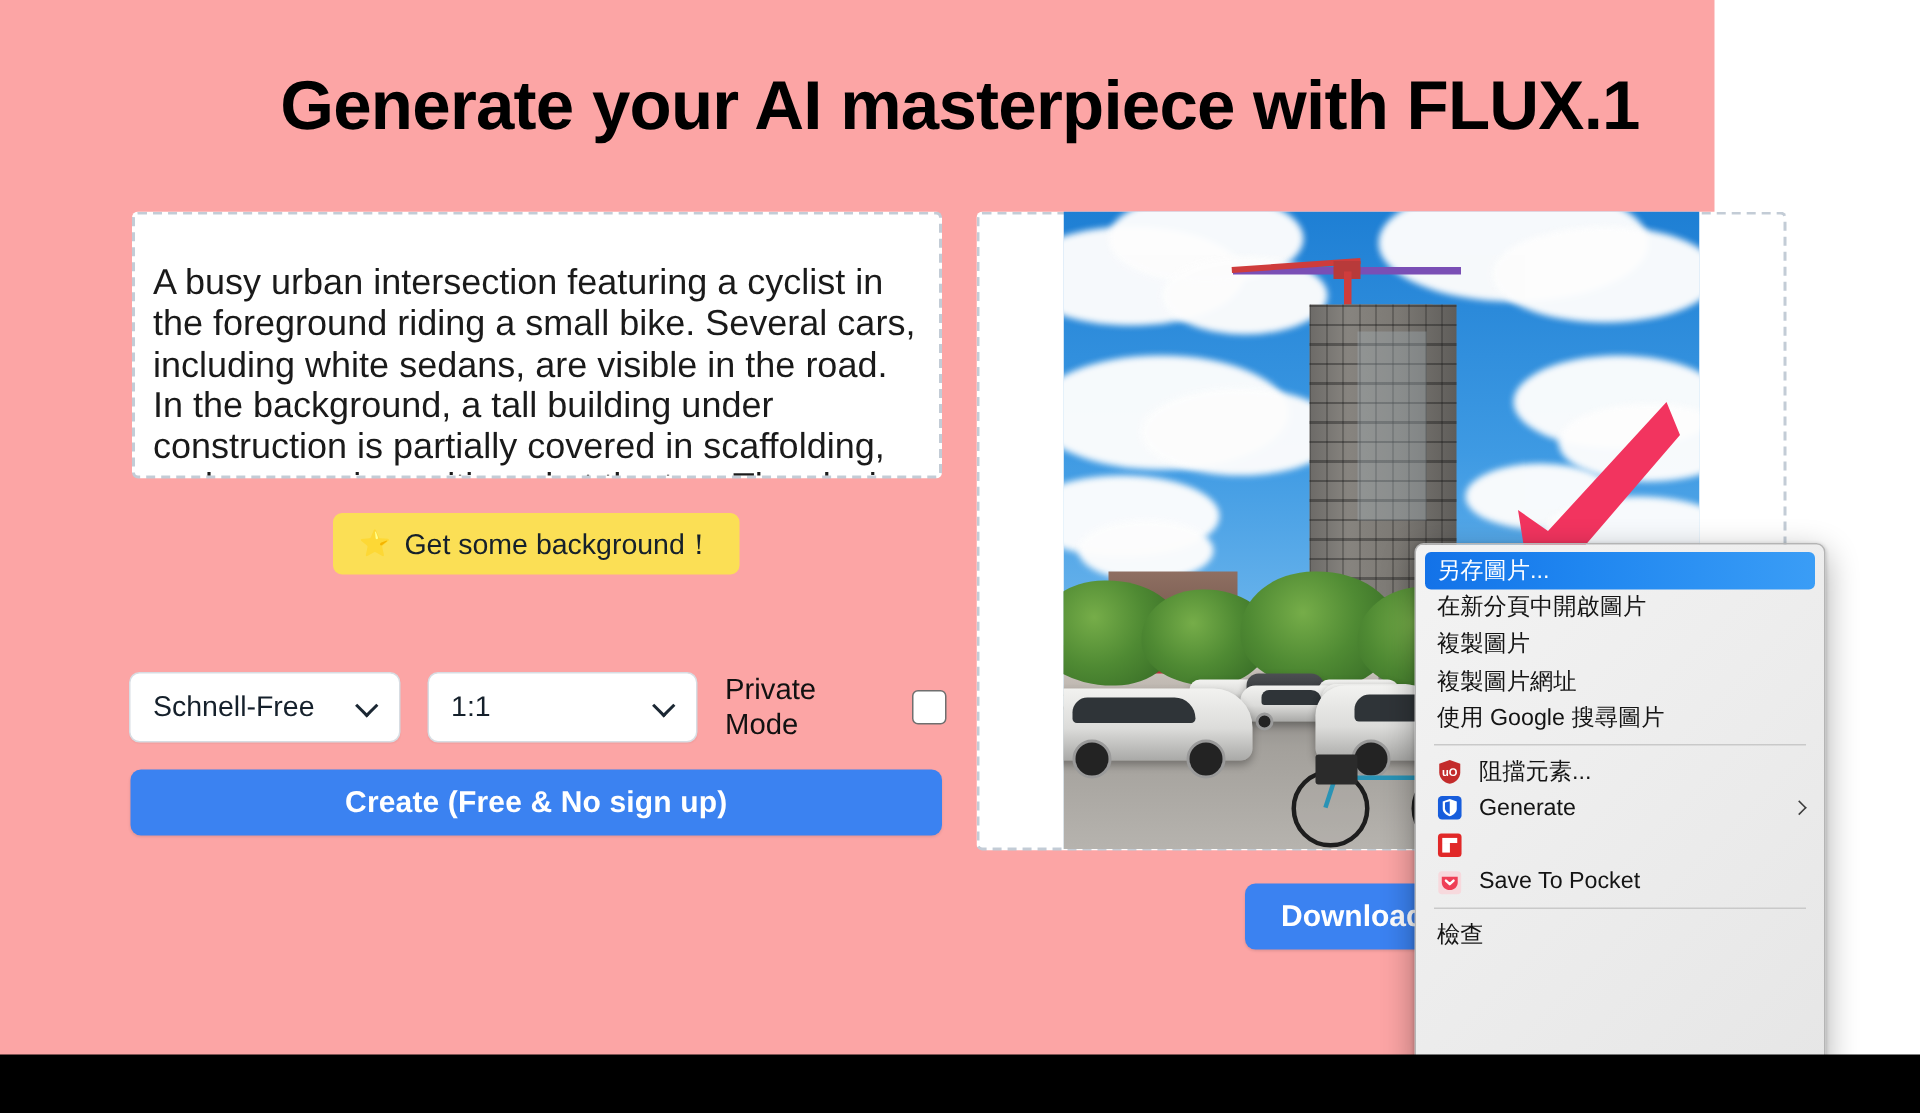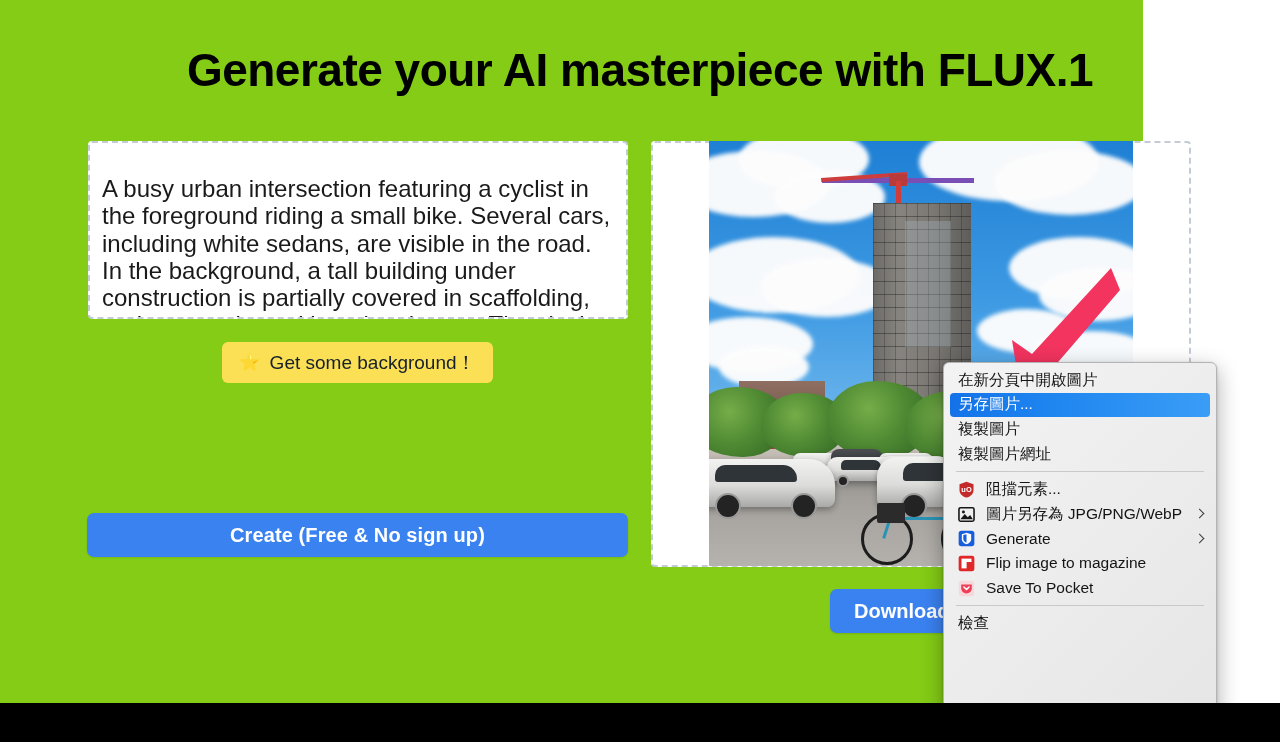--- a/index.html
+++ b/index.html
@@ -3,21 +3,21 @@
 <meta charset="utf-8">
 <style>
   * { box-sizing: border-box; }
   html, body {
     margin: 0; padding: 0;
     width: 1280px; height: 742px;
     background: #ffffff;
     font-family: "Liberation Sans", sans-serif;
     overflow: hidden;
   }
-  #root { position: relative; width: 1143px; height: 742px; background:#84cc16; }
+  #root { position: relative; width: 1143px; height: 742px; background:#fca5a5; }
 
   
   .page-title {
     position: absolute;
     left: 0; top: 8px; width: 1280px;
     text-align: center;
     font-size: 46px;
     font-weight: 700;
     letter-spacing: -0.5px;
     color: #000;
@@ -373,20 +373,34 @@
 
   <div class="prompt-box">
     <div class="prompt-text">A busy urban intersection featuring a cyclist in the foreground riding a small bike. Several cars, including white sedans, are visible in the road. In the background, a tall building under construction is partially covered in scaffolding, and a crane is positioned at the top. The sky is bright blue with scattered clouds, and storefronts line the</div>
   </div>
 
   <button class="inspiration-btn">
     <span class="star">⭐</span>
     <span>Get some background！</span>
   </button>
 
+  <div class="controls-row">
+    <div class="select-box" id="model-select">
+      <span>Schnell-Free</span>
+      <span class="chev"></span>
+    </div>
+    <div class="select-box" id="ratio-select">
+      <span>1:1</span>
+      <span class="chev"></span>
+    </div>
+    <div class="private-wrap">
+      <span class="private-label">Private Mode</span>
+      <span class="checkbox"></span>
+    </div>
+  </div>
 
   <button class="create-btn">Create   (Free &amp; No sign up)</button>
 
   <div class="result-box"></div>
 
   <div class="gen-image">
     <div class="sky"></div>
 
     <div class="cloud" style="left:-30px; top:10px;  width:150px; height:66px;"></div>
     <div class="cloud" style="left:30px;  top:-12px; width:130px; height:60px;"></div>
@@ -464,65 +478,58 @@
     <div class="basket" style="left:168px; top:362px; width:28px; height:20px;"></div>
   </div>
 
   <svg class="red-arrow" viewBox="0 0 110 122">
     <polygon points="101,0 110,22 43,100 62,102 10,122 2,72 22,86" fill="#f2345f"></polygon>
   </svg>
 
   <button class="download-btn">Download</button>
 
   <div class="context-menu" id="ctx-menu">
+      <div class="menu-item selected">
+        <span class="label">另存圖片...</span>
+      </div>
       <div class="menu-item">
         <span class="label">在新分頁中開啟圖片</span>
       </div>
-      <div class="menu-item selected">
-        <span class="label">另存圖片...</span>
-      </div>
       <div class="menu-item">
         <span class="label">複製圖片</span>
       </div>
       <div class="menu-item">
         <span class="label">複製圖片網址</span>
+      </div>
+      <div class="menu-item">
+        <span class="label">使用 Google 搜尋圖片</span>
       </div>
       <div class="menu-sep"></div>
       <div class="menu-item has-icon">
         <span class="menu-icon"><svg viewBox="0 0 16 16" width="17" height="17">
             <path d="M8 0.6 L14.6 3 V8.4 C14.6 12 11.6 14.8 8 15.6 C4.4 14.8 1.4 12 1.4 8.4 V3 Z" fill="#c32b2b"></path>
             <text x="8" y="10.4" font-size="7" fill="#fff" text-anchor="middle" font-family="sans-serif" font-weight="bold">uO</text>
           </svg></span>
         <span class="label">阻擋元素...</span>
-      </div>
-      <div class="menu-item has-icon">
-        <span class="menu-icon"><svg viewBox="0 0 16 16" width="17" height="17">
-            <rect x="0.9" y="1.6" width="14.2" height="12.8" rx="1.6" fill="none" stroke="#171717" stroke-width="1.5"></rect>
-            <circle cx="5.1" cy="5.6" r="1.4" fill="#171717"></circle>
-            <path d="M2.2 12.4 L6.4 7.6 L9.2 10.6 L11.4 8.4 L14 12.4 Z" fill="#171717"></path>
-          </svg></span>
-        <span class="label">圖片另存為 JPG/PNG/WebP</span>
-        <span class="submenu-arrow"></span>
       </div>
       <div class="menu-item has-icon">
         <span class="menu-icon"><svg viewBox="0 0 16 16" width="17" height="17">
             <rect x="0.6" y="0.6" width="14.8" height="14.8" rx="2.6" fill="#175ddc"></rect>
             <path d="M8 2.5 L12.4 4 V8.6 C12.4 10.8 10.5 12.5 8 13.4 C5.5 12.5 3.6 10.8 3.6 8.6 V4 Z" fill="#fff"></path>
             <path d="M8 3.9 V12 C6.4 11.3 5 10 5 8.5 V4.7 Z" fill="#175ddc"></path>
           </svg></span>
         <span class="label">Generate</span>
         <span class="submenu-arrow"></span>
       </div>
       <div class="menu-item has-icon">
         <span class="menu-icon"><svg viewBox="0 0 16 16" width="17" height="17">
             <rect x="0.6" y="0.6" width="14.8" height="14.8" rx="2.2" fill="#e12828"></rect>
             <rect x="3.3" y="3.4" width="9.4" height="3.2" fill="#fff"></rect>
             <rect x="3.3" y="6.6" width="4.8" height="6" fill="#fff"></rect>
           </svg></span>
-        <span class="label">Flip image to magazine</span>
       </div>
       <div class="menu-item has-icon">
         <span class="menu-icon"><svg viewBox="0 0 16 16" width="17" height="17">
             <rect x="0.8" y="0.8" width="14.4" height="14.4" rx="2.4" fill="#f7d9dd"></rect>
             <path d="M3 4.2 h10 v3.6 c0 2.7 -2.3 4.8 -5 4.8 s-5 -2.1 -5 -4.8 Z" fill="#ef3f56"></path>
             <path d="M5.6 6.6 L8 8.9 L10.4 6.6" fill="none" stroke="#fff" stroke-width="1.5" stroke-linecap="round" stroke-linejoin="round"></path>
           </svg></span>
         <span class="label">Save To Pocket</span>
       </div>
       <div class="menu-sep"></div>

